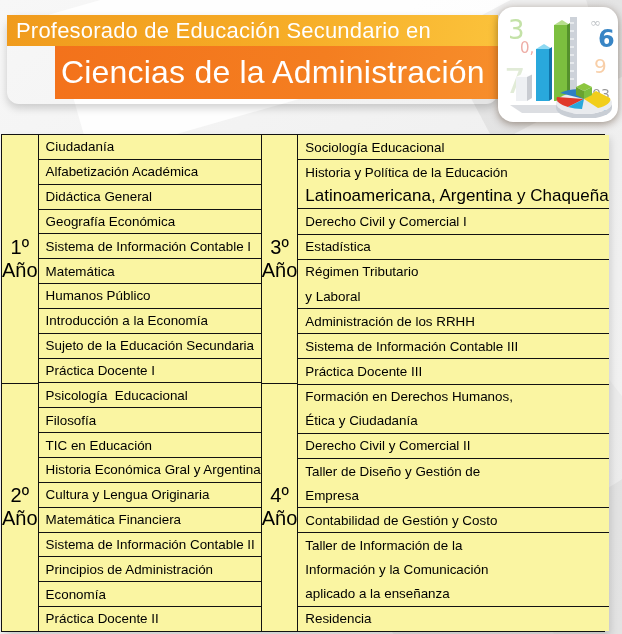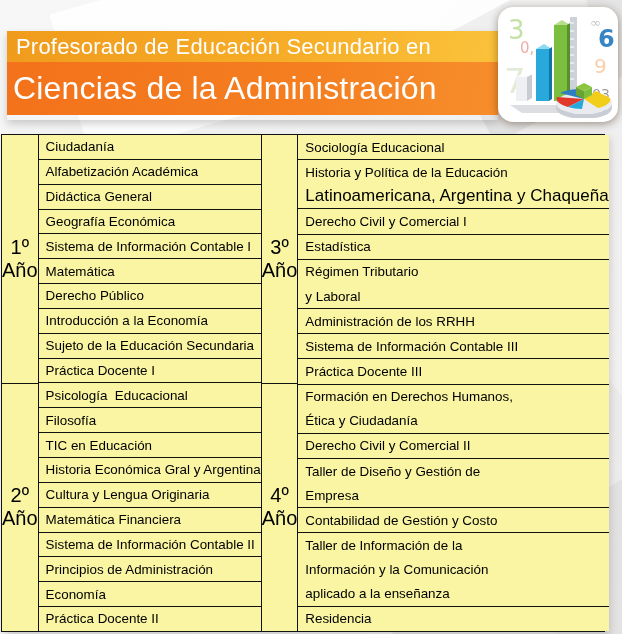--- a/index.html
+++ b/index.html
@@ -15,30 +15,32 @@
     color:#000;
   }
   .streak{position:absolute;pointer-events:none;}
   .streak.s1{top:-60px;left:60px;width:520px;height:150px;background:rgba(255,255,255,0.85);transform:rotate(-16deg);}
   .streak.s2{top:-30px;right:-90px;width:260px;height:120px;background:rgba(120,120,120,0.10);transform:rotate(-28deg);}
   .streak.s3{bottom:-40px;right:-120px;width:340px;height:150px;background:rgba(120,120,120,0.09);transform:rotate(-32deg);}
   .streak.s4{top:270px;right:-70px;width:200px;height:500px;background:rgba(150,150,150,0.06);transform:rotate(-38deg);}
 
   
   .banner{
-    position:absolute;left:7px;top:31px;width:491px;height:89px;
+    position:absolute;left:7px;top:15px;width:491px;height:89px;
     box-shadow:0 4px 8px rgba(0,0,0,0.18);
+    border-radius:12px;
   }
   .banner .band1{
     height:31px;display:flex;align-items:center;
     background:linear-gradient(100deg,#F09B1D 0%,#F6AC26 55%,#FBC23B 100%);
   }
   .banner .band2{
     height:53px;display:flex;align-items:center;
     background:linear-gradient(100deg,#F3721B 0%,#F47E20 60%,#F78E2B 100%);
+    margin-left:48px;
   }
   .banner .t1{color:#fff;font-size:22px;padding-left:9px;letter-spacing:0.2px;white-space:pre;}
   .banner .t2{color:#fff;font-size:32px;padding-left:6px;letter-spacing:0.2px;white-space:pre;}
 
   
   .logo{
     position:absolute;left:498px;top:7px;width:120px;height:115px;
     background:#fff;border-radius:15px;
     box-shadow:0 2px 9px rgba(50,25,0,0.45);
     display:flex;align-items:center;justify-content:center;
@@ -164,21 +166,21 @@
     <div class="cell c1">
         <div class="line">Geografía Económica</div>
       </div>
     <div class="cell c1">
         <div class="line">Sistema de Información Contable I</div>
       </div>
     <div class="cell c1">
         <div class="line">Matemática</div>
       </div>
     <div class="cell c1">
-        <div class="line">Derecho Público</div>
+        <div class="line">Humanos Público</div>
       </div>
     <div class="cell c1">
         <div class="line">Introducción a la Economía</div>
       </div>
     <div class="cell c1">
         <div class="line">Sujeto de la Educación Secundaria</div>
       </div>
     <div class="cell c1">
         <div class="line">Práctica Docente I</div>
       </div>

